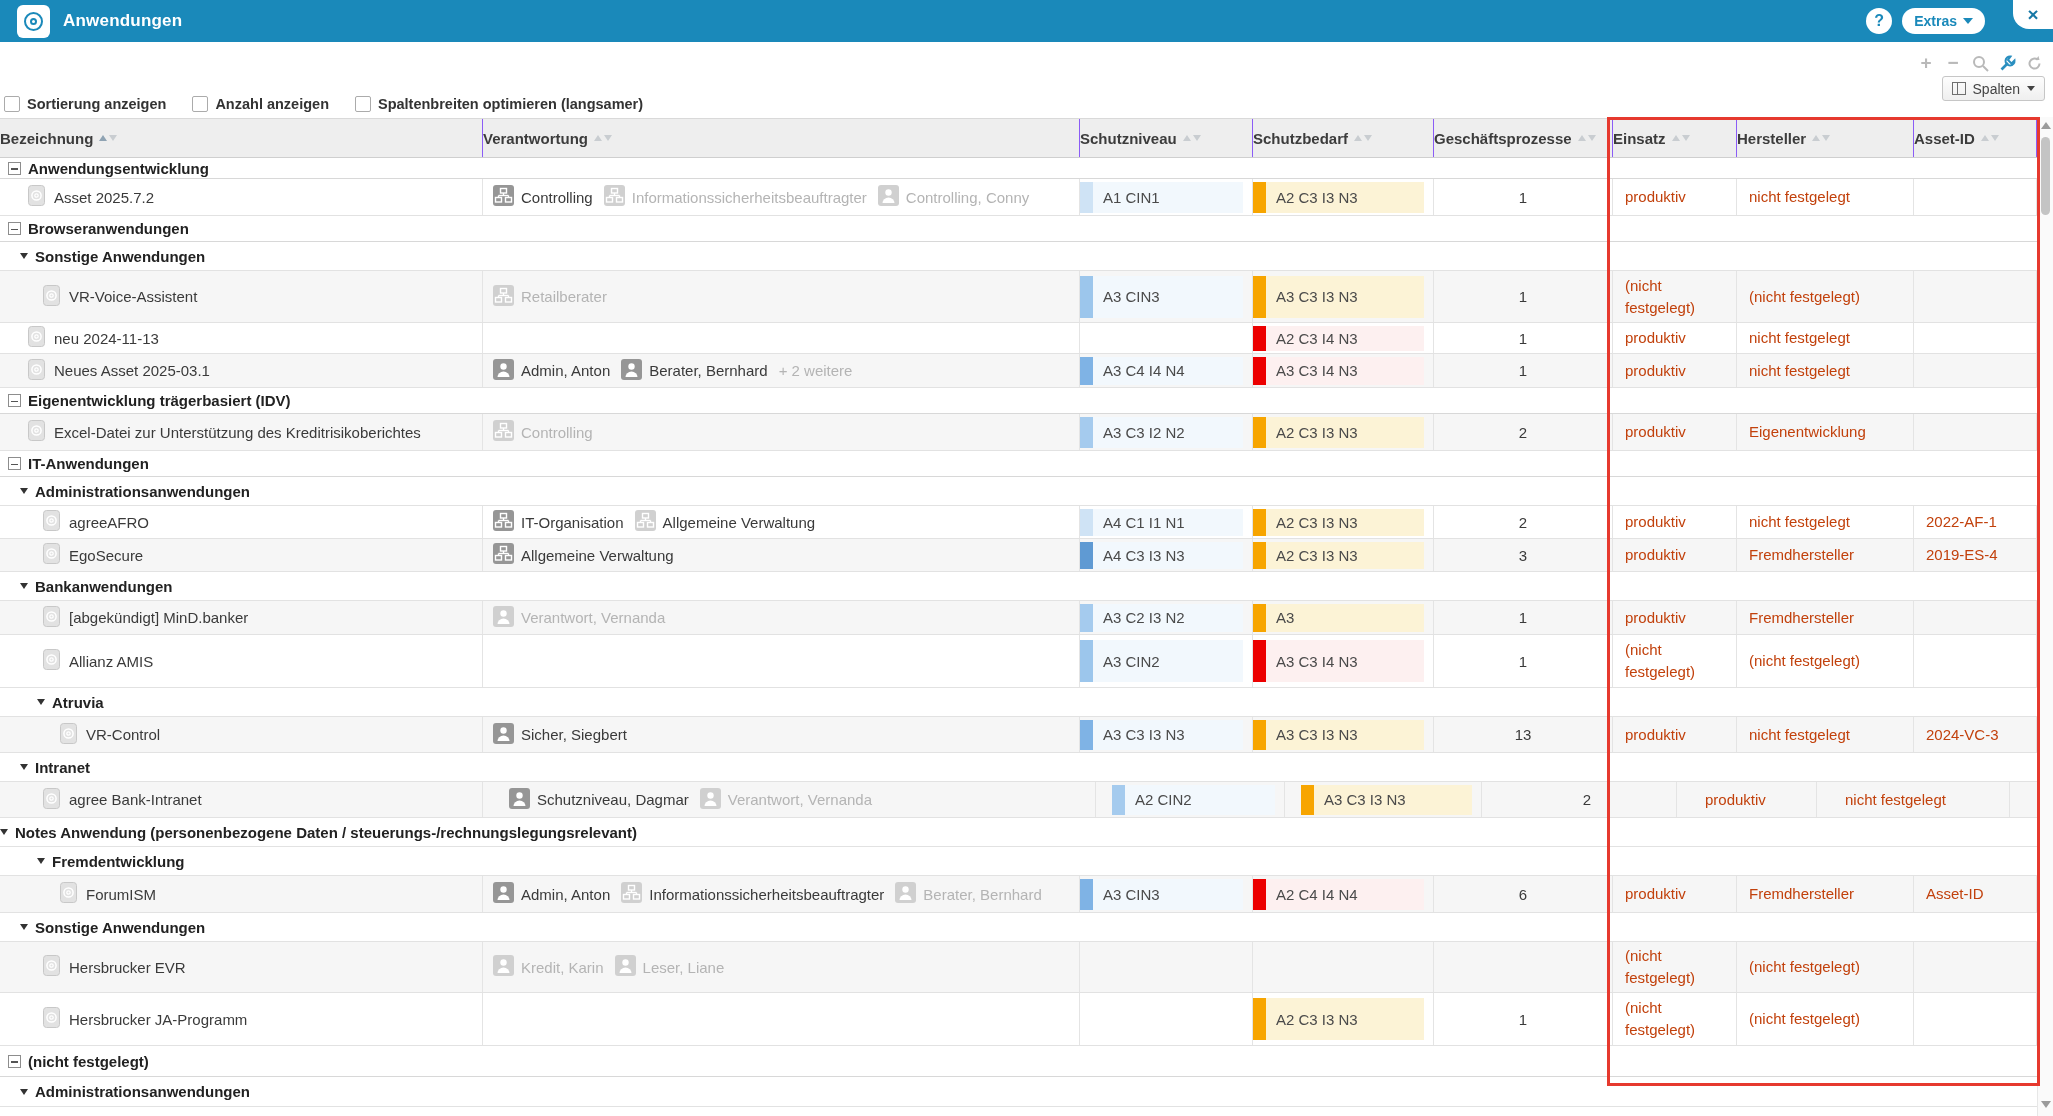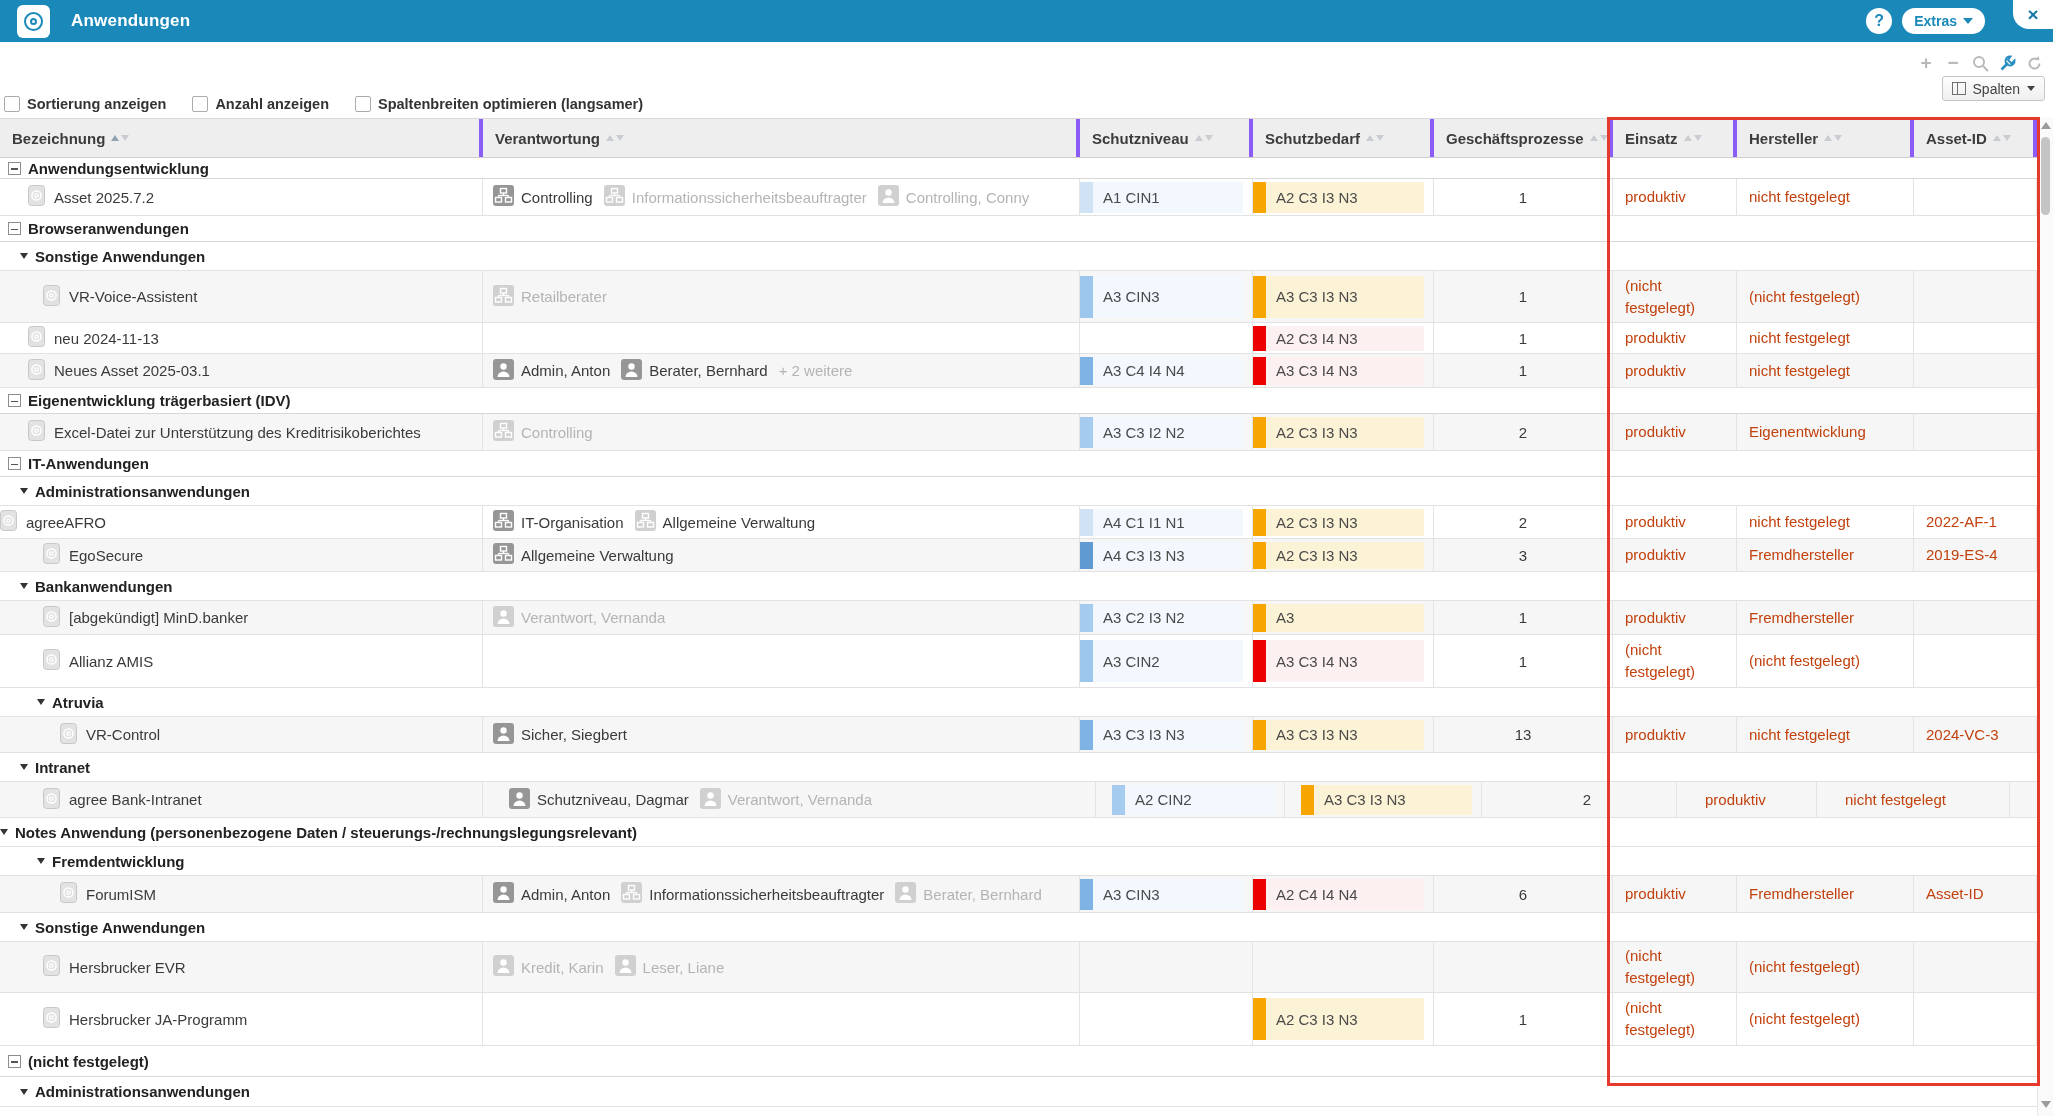--- a/index.html
+++ b/index.html
@@ -10,21 +10,21 @@
     background:#fff; color:#3a3a3a; font-size:15px;
   }
   
   .titlebar { position:absolute; left:0; top:0; width:2053px; height:42px;
     background:#1a89ba; display:flex; align-items:center; }
   .app-badge { width:33px; height:33px; background:#fff; border-radius:6px;
     margin-left:17px; display:flex; align-items:center; justify-content:center; }
   .bullseye { width:19px; height:19px; border:2.5px solid #1a89ba; border-radius:50%;
     display:flex; align-items:center; justify-content:center; }
   .bullseye i { width:7px; height:7px; border:2px solid #1a89ba; border-radius:50%; display:block; }
-  .titlebar h1 { color:#fff; font-size:17px; margin:0 0 0 21px; font-weight:bold; letter-spacing:.2px;text-align:center; }
+  .titlebar h1 { color:#fff; font-size:17px; margin:0 0 0 13px; font-weight:bold; letter-spacing:.2px;text-align:center; }
   .titlebar-right { position:absolute; right:68px; top:0; height:42px; display:flex; align-items:center; gap:10px; }
   .help-btn { width:26px; height:26px; border-radius:50%; background:#fff; color:#1a89ba;
     font-weight:bold; font-size:16px; display:flex; align-items:center; justify-content:center; cursor:pointer; }
   .extras-btn { height:26px; background:#fff; color:#1a89ba; font-weight:bold; font-size:14px;
     border-radius:13px; padding:0 12px; display:flex; align-items:center; gap:6px; cursor:pointer; }
   .caret-down { width:0; height:0; border-left:5px solid transparent; border-right:5px solid transparent; border-top:6px solid #1a89ba; }
   .close-tab { position:absolute; right:0; top:0; width:40px; height:29px; background:#fff;
     border-bottom-left-radius:16px; display:flex; align-items:center; justify-content:center; }
   .close-x { color:#1678a6; font-weight:bold; font-size:19px; line-height:1; cursor:pointer; }
   
@@ -38,22 +38,22 @@
   .cols-glyph:before { content:""; position:absolute; left:4px; top:0; bottom:0; width:1.5px; background:#6f6f6f; }
   .spalten-caret { width:0; height:0; border-left:4px solid transparent; border-right:4px solid transparent; border-top:5px solid #444; }
   
   .options { position:absolute; left:4px; top:92px; height:24px; display:flex; align-items:center; gap:26px; }
   .opt { display:flex; align-items:center; gap:7px; cursor:pointer; }
   .cb { width:16px; height:16px; background:#fff; border:1px solid #ababab; border-radius:2px; }
   .opt span.lbl { font-weight:bold; color:#333; font-size:14.5px; }
   
   .table { position:absolute; left:0; top:118px; width:2037px; }
   .t-header { display:grid; height:40px; background:#eeeeee; border-top:1px solid #d9d9d9; border-bottom:1px solid #cfcfcf; }
-  .t-header .hcell { display:flex; align-items:center; padding-left:12px; font-weight:bold; color:#3c3c3c;
-    border-right:4px solid #8b5cf6; gap:6px; cursor:pointer; }
+  .t-header .hcell { display:flex; align-items:center; font-weight:bold; color:#3c3c3c;
+    border-right:1px solid #8b5cf6; gap:6px; cursor:pointer; }
   .sorts { display:flex; gap:2px; align-items:center; }
   .tri-up { width:0; height:0; border-left:4.5px solid transparent; border-right:4.5px solid transparent; border-bottom:6px solid #c9cdd1; }
   .tri-dn { width:0; height:0; border-left:4.5px solid transparent; border-right:4.5px solid transparent; border-top:6px solid #c9cdd1; }
   .tri-up.active { border-bottom-color:#8fa3b3; }
   .row { position:relative; border-bottom:1px solid #e2e2e2; }
   .row.group, .row.sub { display:flex; align-items:center; background:#fff; }
   .row.group { border-bottom:1px solid #d8d8d8; }
   .row.group .glabel, .row.sub .slabel { font-weight:bold; color:#222; margin-left:7px; font-size:15px; }
   .minus-box { width:13px; height:13px; border:1px solid #8d8d8d; position:relative; flex:none; background:#fff; }
   .minus-box:before { content:""; position:absolute; left:2px; right:2px; top:5.5px; height:1.5px; background:#555; }
@@ -436,21 +436,21 @@
       </div>
       <div class="row group" style="height: 26px; padding-left: 8px;">
         <span class="minus-box"></span>
         <span class="glabel">IT-Anwendungen</span>
       </div>
       <div class="row sub" style="height: 29px; padding-left: 20px;">
         <span class="tri-collapse"></span>
         <span class="slabel">Administrationsanwendungen</span>
       </div>
       <div class="row item" style="height: 33px; grid-template-columns: 483px 597px 173px 181px 179px 124px 177px 123px; background: rgb(255, 255, 255);">
-        <div class="cell name-cell" style="">
+        <div class="cell name-cell" style="padding-left:43px">
           <span class="app-ico"><svg width="17" height="21" viewBox="0 0 17 21">
               <rect x="0.5" y="0.5" width="16" height="20" rx="3" fill="#e2e2e2" stroke="#c8c8c8"></rect>
               <circle cx="8.5" cy="10.5" r="4.6" fill="none" stroke="#fff" stroke-width="1.5"></circle>
               <circle cx="8.5" cy="10.5" r="1.7" fill="none" stroke="#fff" stroke-width="1.3"></circle>
             </svg></span>
           <span class="txt">agreeAFRO</span>
         </div>
         <div class="cell chips">
           <span class="chip">
             <span><svg width="21" height="21" viewBox="0 0 21 21">

